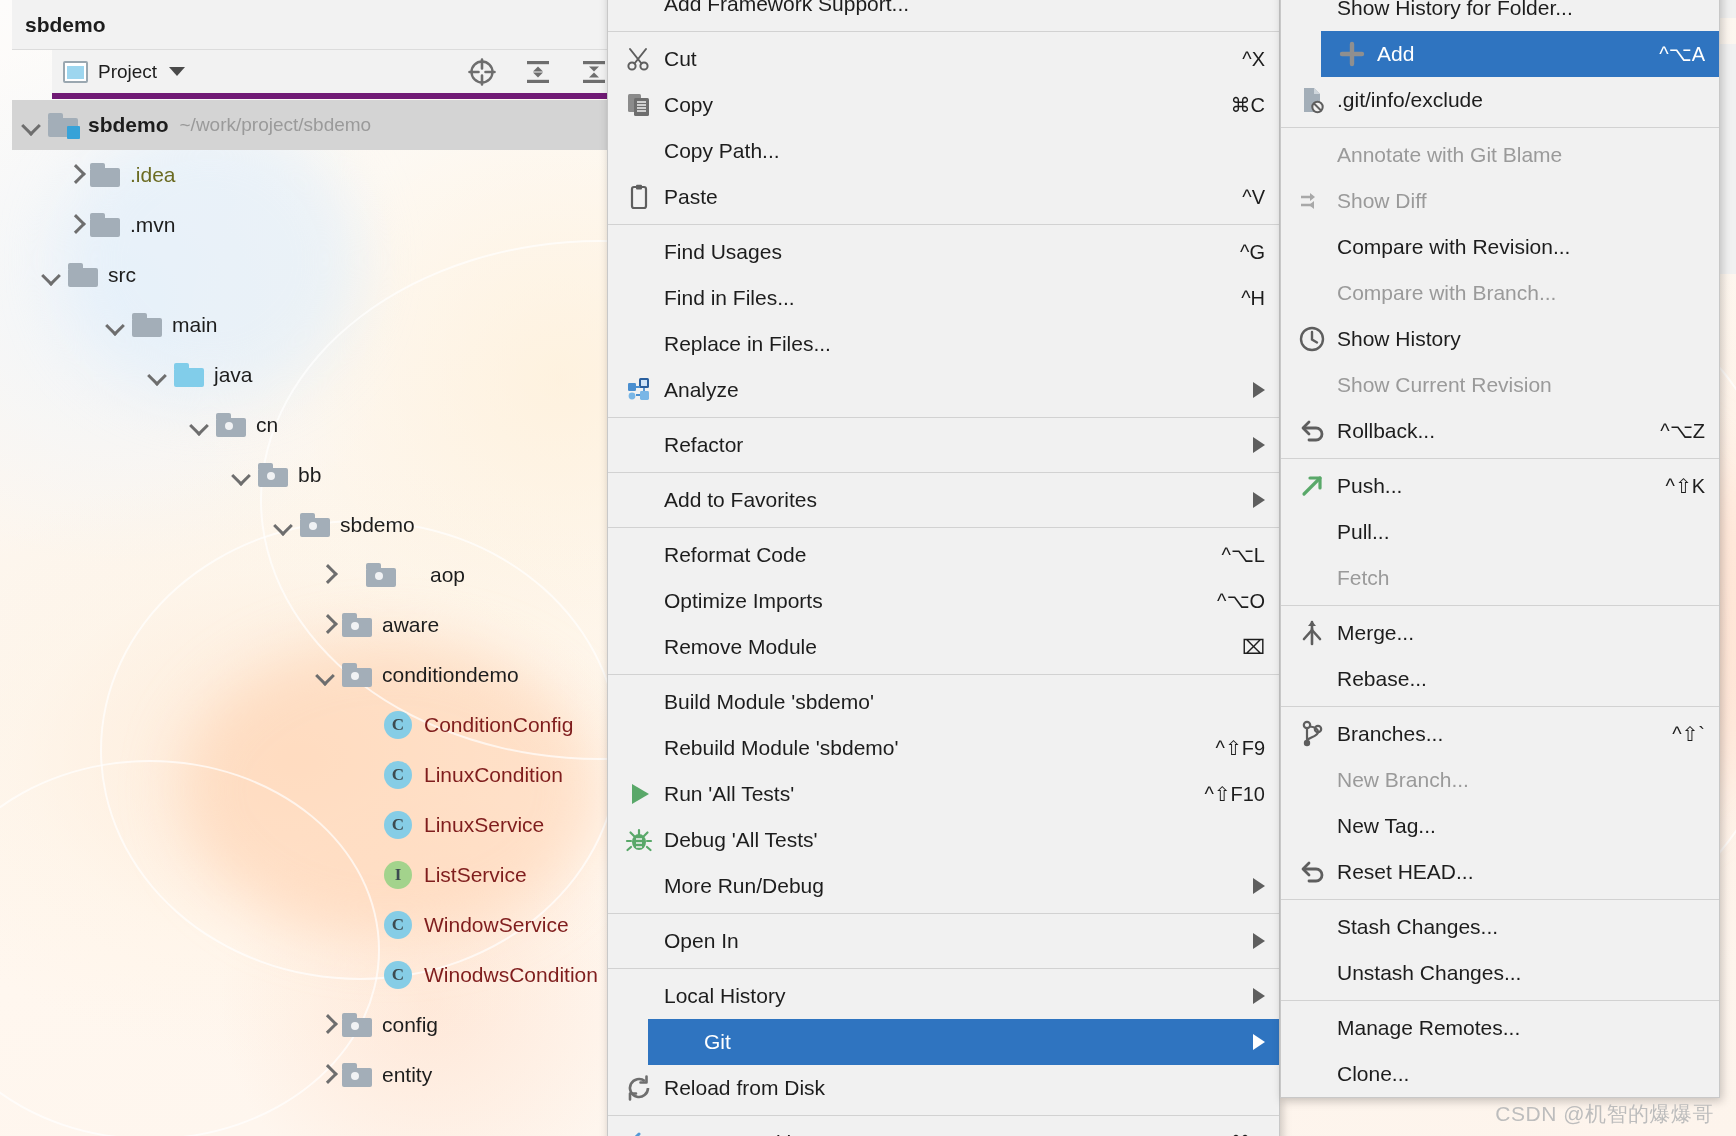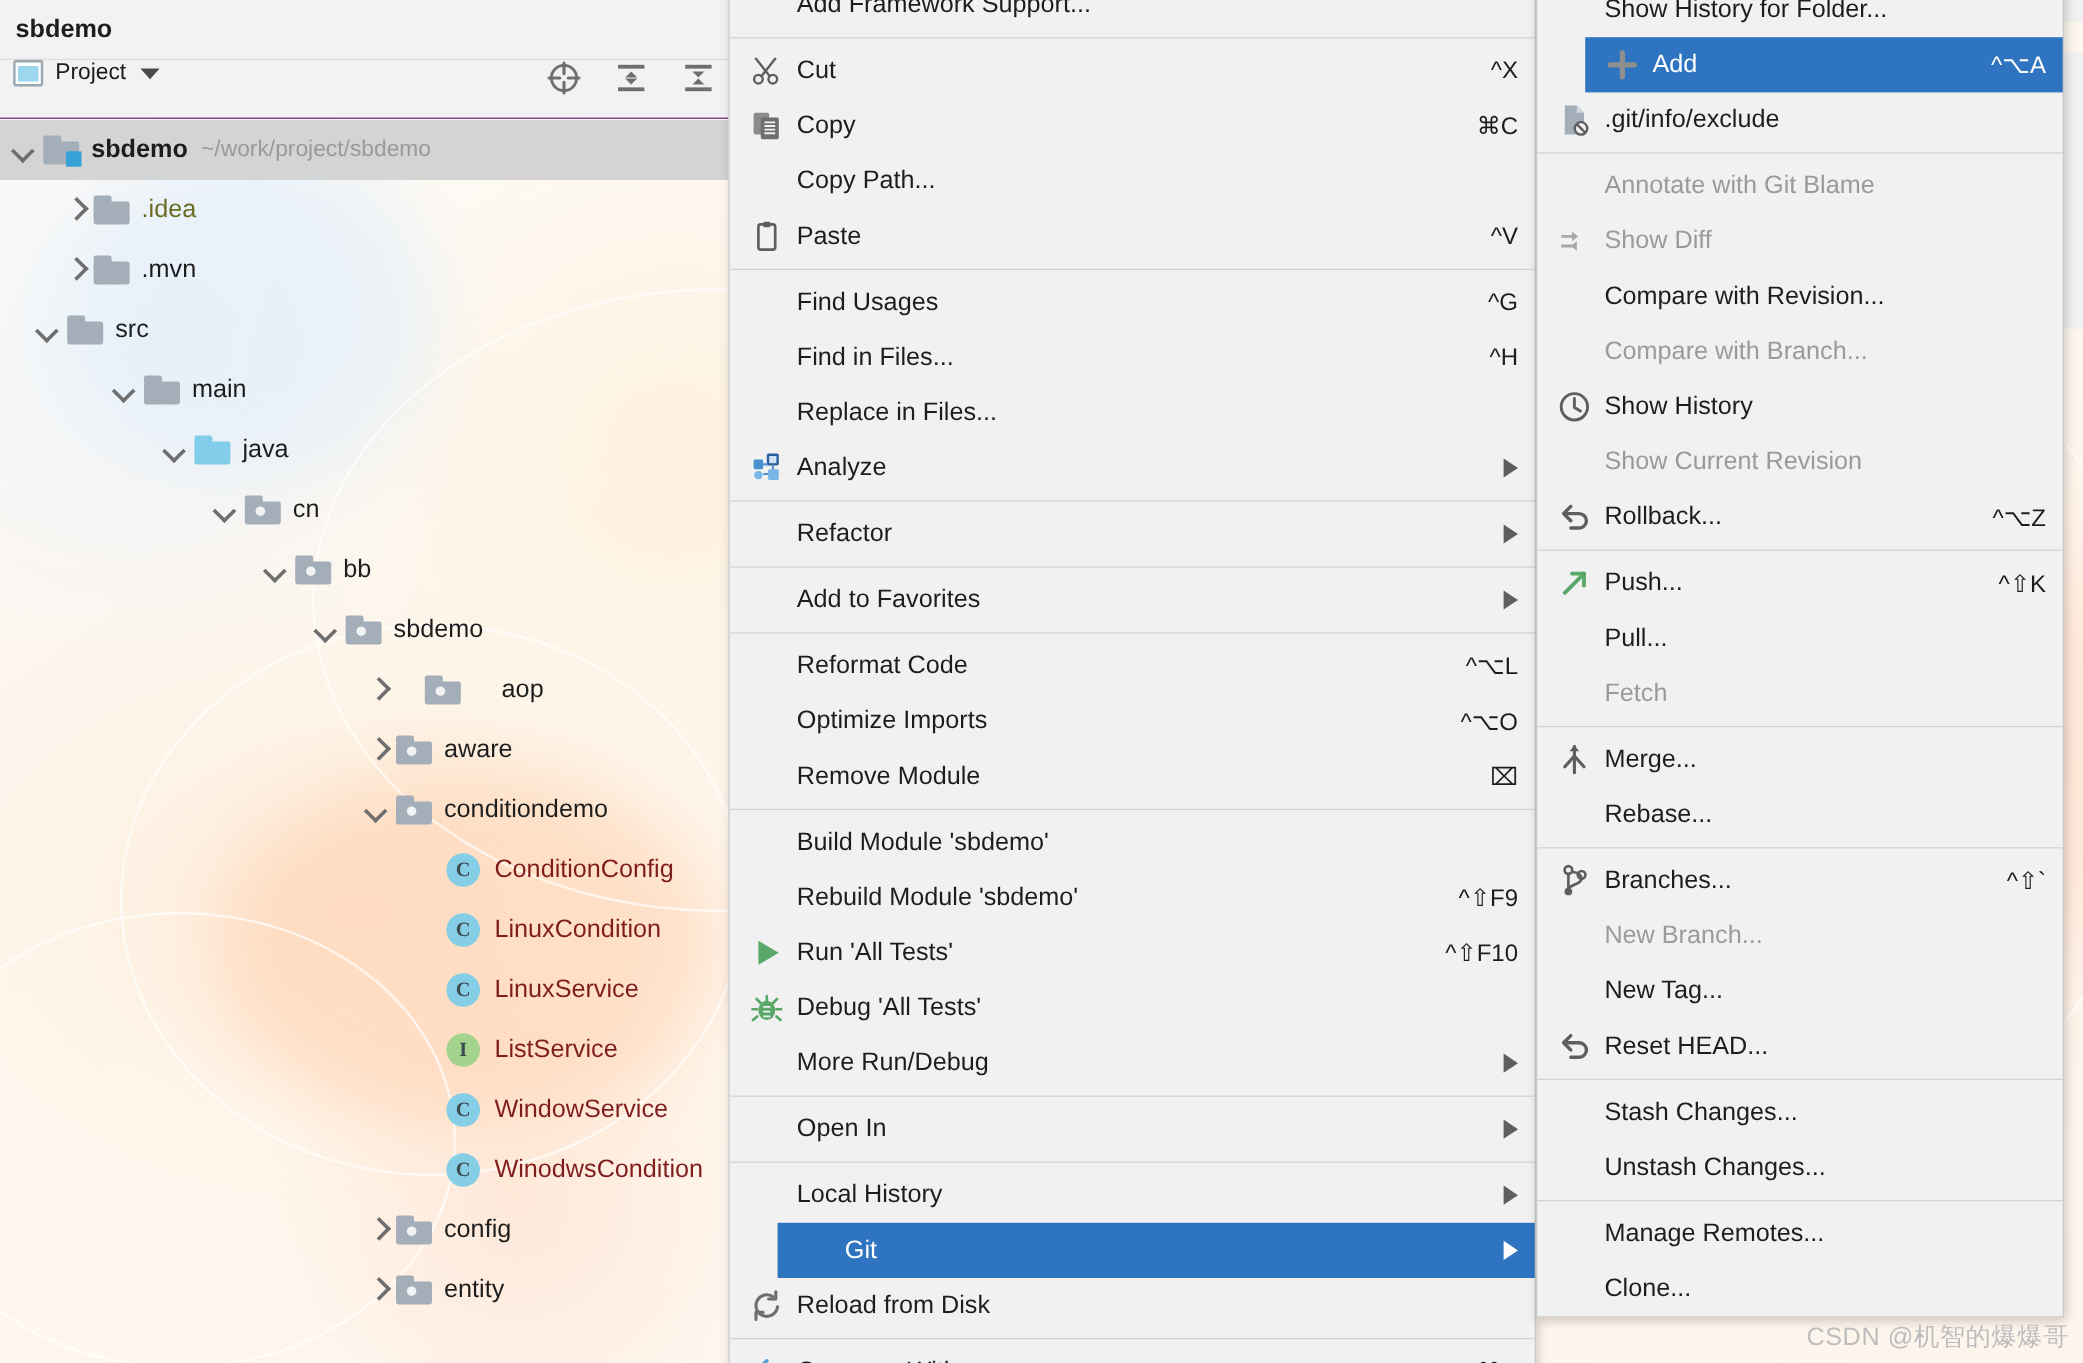--- a/index.html
+++ b/index.html
@@ -28,37 +28,38 @@
     border: 2px solid rgba(255,255,255,0.85);
     opacity: .8;
   }
   .wall-tint {
     position: absolute; border-radius: 50%;
     filter: blur(28px);
   }
 
   
   .toolwindow {
-    position: absolute; left: 0; top: 0;
+    position: absolute; left: 12px; top: 0;
     width: 607px; height: 860px;
     background: transparent;
   }
   .tw-title {
     height: 50px; background: #f2f2f2;
     display: flex; align-items: center;
     padding-left: 13px;
     font-size: 21px; font-weight: bold; color: #1d1d1d;
     border-bottom: 1px solid #dcdcdc;
   }
   .tw-toolbar {
     height: 49px; background: #f2f2f2;
-    display: flex; align-items: flex-start;
+    display: flex; align-items: center;
     padding: 0 8px 0 11px;
     position: relative;
-    border-bottom: 1px solid #701a75;
+    border-bottom: 6px solid #701a75;
+    margin-left: 40px;
   }
   .tw-tab {
     display: flex; align-items: center; gap: 10px;
     font-size: 19px; color: #1d1d1d;
   }
   .tw-proj-icon {
     width: 25px; height: 22px;
     border: 2px solid #9aa7b0; background: #fff;
     border-radius: 2px; position: relative;
   }
@@ -160,21 +161,21 @@
   }
   .mi.selected .submenu-arrow { border-left-color: #fff; }
   .sep { height: 1px; background: #d2d2d2; margin: 4px 0; }
 
   
   .g { position: absolute; inset: 0; display: flex; align-items: center; justify-content: center; }
   .g svg { display: block; }
 
   
   .watermark {
-    position: absolute; right: 12px; bottom: 8px;
+    position: absolute; right: 22px; bottom: 8px;
     font-size: 21px; color: #bdbdbd;
     font-family: "Liberation Sans", sans-serif;
     letter-spacing: .5px;
   }
   
   .right-strip { position: absolute; right: 0; top: 0; width: 16px; height: 1136px; }
   .rs-item { position: absolute; right: 0; background: #f1f1f1; width: 16px; }
 </style>
 </head>
 <body>

